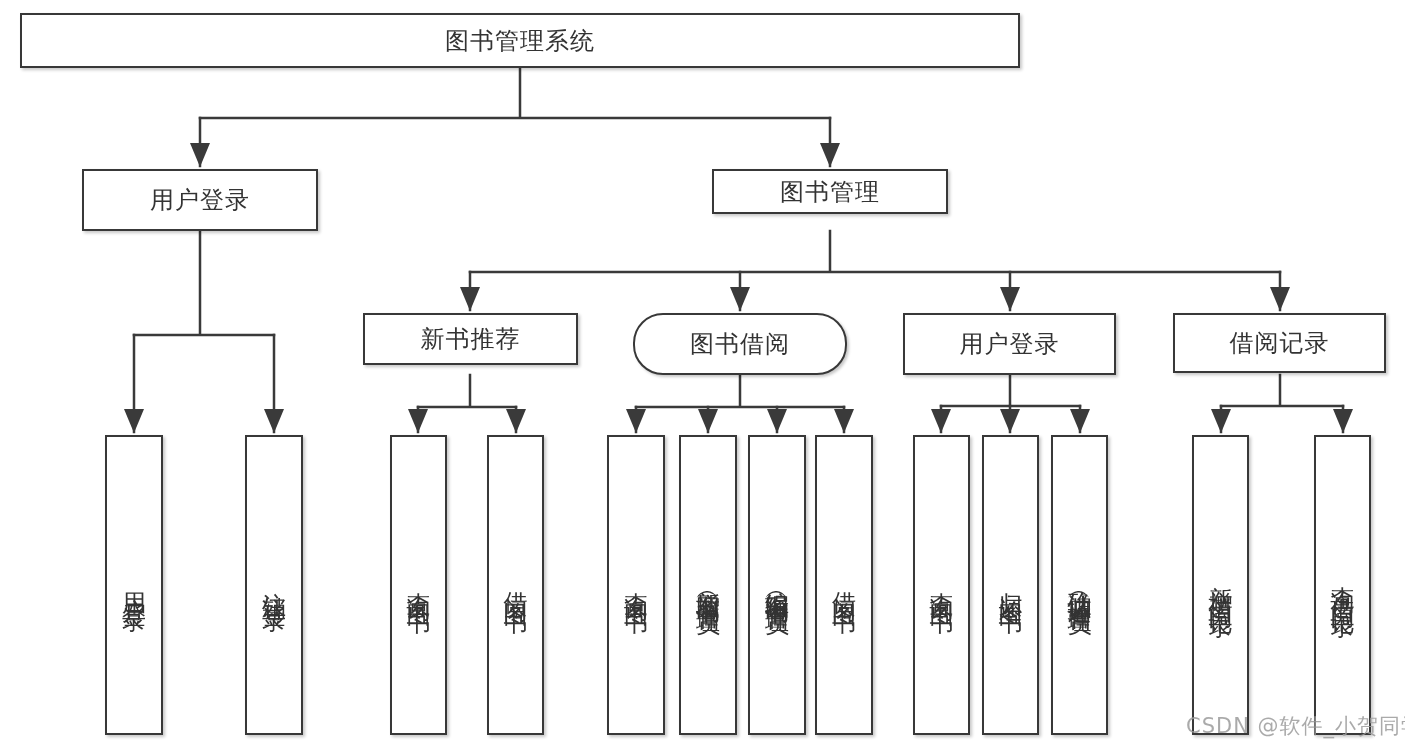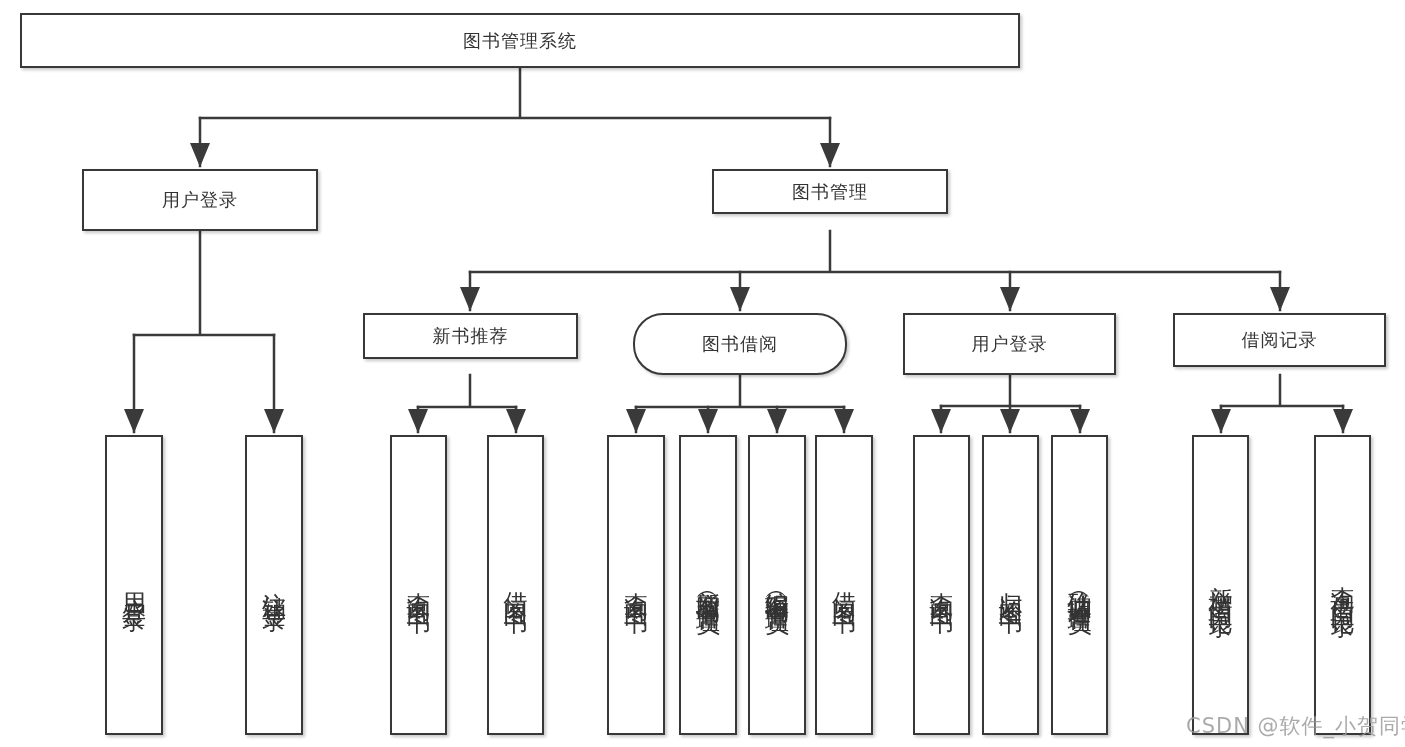--- a/index.html
+++ b/index.html
@@ -23,21 +23,21 @@
   .node {
     position: absolute;
     box-sizing: border-box;
     background: #ffffff;
     border: 2px solid #383838;
     box-shadow: 2px 2px 3px rgba(0,0,0,0.22);
     display: flex;
     align-items: center;
     justify-content: center;
     color: #333333;
-    font-size: 18px;
+    font-size: 24px;
     letter-spacing: 1px;
     white-space: nowrap;
   }
   .leaf {
     writing-mode: vertical-rl;
     text-orientation: mixed;
     font-size: 24px;
     letter-spacing: 6px;
     white-space: nowrap;
     overflow: hidden;
@@ -113,24 +113,24 @@
         <path d="M1343 406 V432" marker-end="url(#arrow)"></path>
       </g>
     </g>
   </svg>
 
   <div class="node" style="left:20px; top:13px; width:1000px; height:55px;">图书管理系统</div>
 
   <div class="node" style="left:82px; top:169px; width:236px; height:62px;">用户登录</div>
   <div class="node" style="left:712px; top:169px; width:236px; height:45px;">图书管理</div>
 
-  <div class="node" style="left:363px; top:313px; width:215px; height:46px;">新书推荐</div>
+  <div class="node" style="left:363px; top:313px; width:215px; height:52px;">新书推荐</div>
   <div class="node" style="left:633px; top:313px; width:214px; height:62px;border-radius:30px;">图书借阅</div>
   <div class="node" style="left:903px; top:313px; width:213px; height:62px;">用户登录</div>
-  <div class="node" style="left:1173px; top:313px; width:213px; height:54px;font-family:Liberation Serif, serif;">借阅记录</div>
+  <div class="node" style="left:1173px; top:313px; width:213px; height:60px;font-family:Liberation Serif, serif;">借阅记录</div>
 
   <div class="node leaf" style="left:105px; top:435px; width:58px; height:300px;">用户登录</div>
   <div class="node leaf" style="left:245px; top:435px; width:58px; height:300px;">注销登录</div>
 
   <div class="node leaf" style="left:390px; top:435px; width:57px; height:300px;">查询图书</div>
   <div class="node leaf" style="left:487px; top:435px; width:57px; height:300px;">借阅图书</div>
 
   <div class="node leaf" style="left:607px; top:435px; width:58px; height:300px;">查询图书</div>
   <div class="node leaf" style="left:679px; top:435px; width:58px; height:300px; letter-spacing:3px;">新增图书（管理员）</div>
   <div class="node leaf" style="left:748px; top:435px; width:58px; height:300px; letter-spacing:3px;">编辑图书（管理员）</div>

